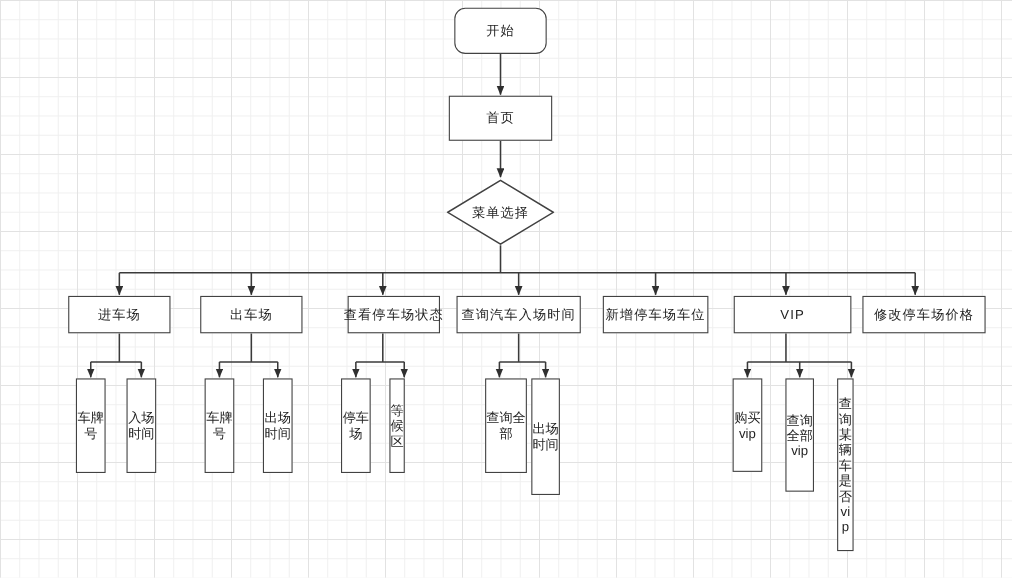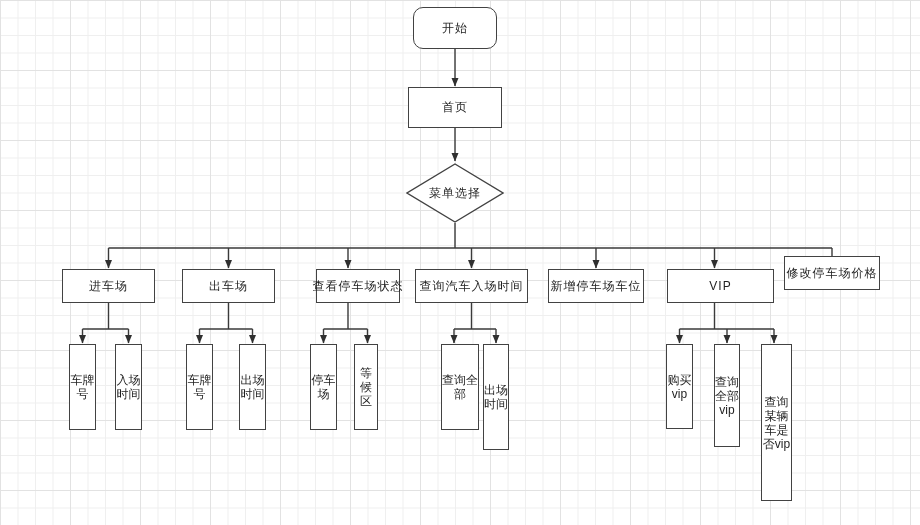--- a/index.html
+++ b/index.html
@@ -135,55 +135,55 @@
   </div>
   <div class="node" style="left:415px;top:269px;width:113px;height:34px">
     <span class="lbl">查询汽车入场时间</span>
   </div>
   <div class="node" style="left:548px;top:269px;width:96px;height:34px">
     <span class="lbl">新增停车场车位</span>
   </div>
   <div class="node" style="left:667px;top:269px;width:107px;height:34px">
     <span class="lbl">VIP</span>
   </div>
-  <div class="node" style="left:784px;top:256px;width:96px;height:34px">
+  <div class="node" style="left:784px;top:269px;width:112px;height:34px">
     <span class="lbl">修改停车场价格</span>
   </div>
 
   <div class="node vnode" style="left:69px;top:344px;width:27px;height:86px">
     <span class="lbl">车牌号</span>
   </div>
   <div class="node vnode" style="left:115px;top:344px;width:27px;height:86px">
     <span class="lbl">入场时间</span>
   </div>
 
   <div class="node vnode" style="left:186px;top:344px;width:27px;height:86px">
     <span class="lbl">车牌号</span>
   </div>
   <div class="node vnode" style="left:239px;top:344px;width:27px;height:86px">
     <span class="lbl">出场时间</span>
   </div>
 
   <div class="node vnode" style="left:310px;top:344px;width:27px;height:86px">
     <span class="lbl">停车场</span>
   </div>
-  <div class="node vnode" style="left:354px;top:344px;width:24px;height:86px">
+  <div class="node vnode" style="left:354px;top:344px;width:14px;height:86px">
     <span class="lbl">等候区</span>
   </div>
 
   <div class="node vnode" style="left:441px;top:344px;width:38px;height:86px">
     <span class="lbl">查询全部</span>
   </div>
   <div class="node vnode" style="left:483px;top:344px;width:26px;height:106px">
     <span class="lbl">出场时间</span>
   </div>
 
   <div class="node vnode" style="left:714px;top:344px;width:26px;height:103px">
     <span class="lbl">查询全部vip</span>
   </div>
   <div class="node vnode" style="left:666px;top:344px;width:27px;height:85px">
     <span class="lbl">购买vip</span>
   </div>
-  <div class="node vnode" style="left:761px;top:344px;width:31px;height:157px">
+  <div class="node vnode" style="left:761px;top:344px;width:15px;height:157px">
     <span class="lbl">查询某辆车是否vip</span>
   </div>
 
 </div>
 
 </body></html>

